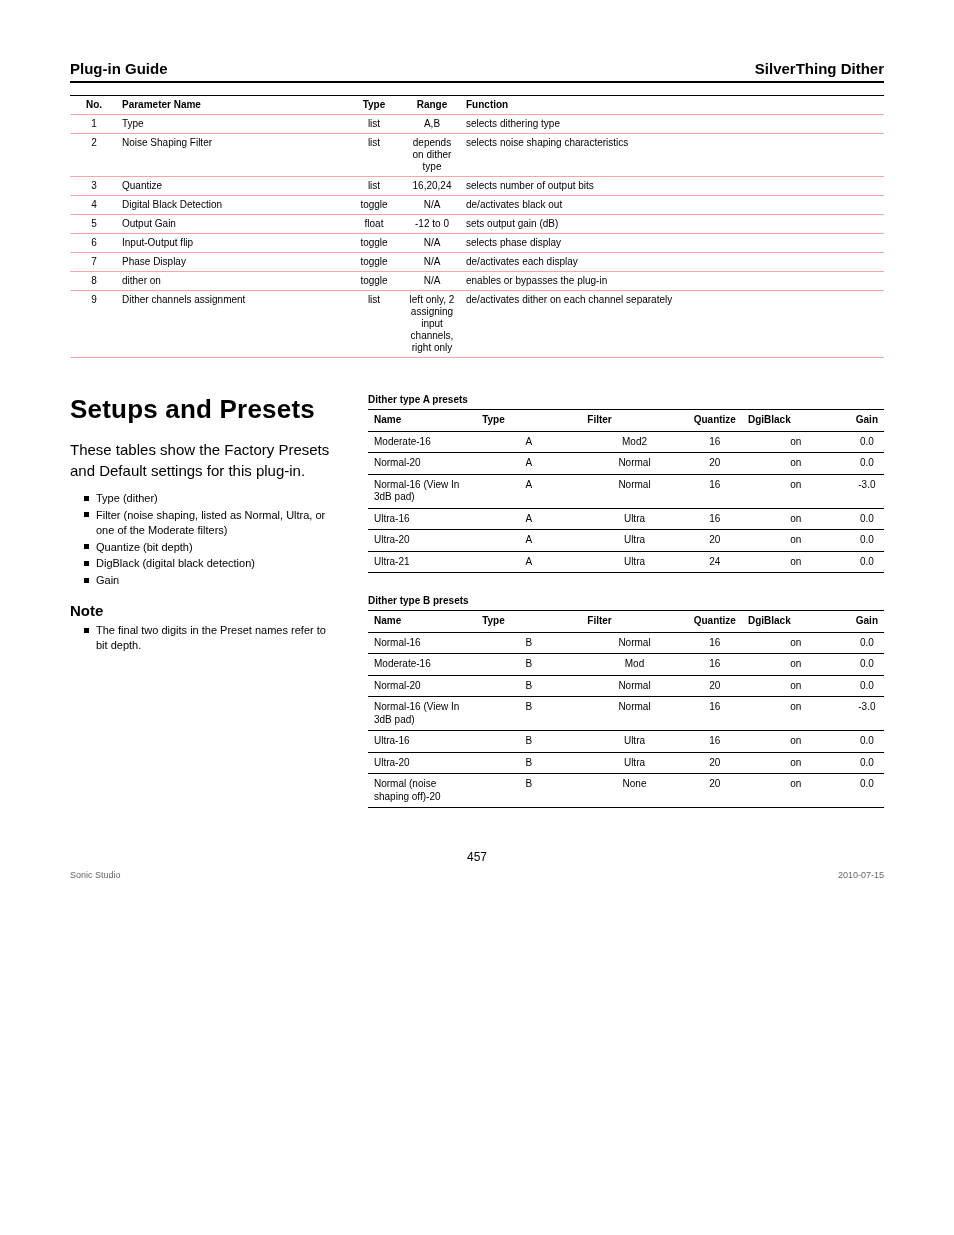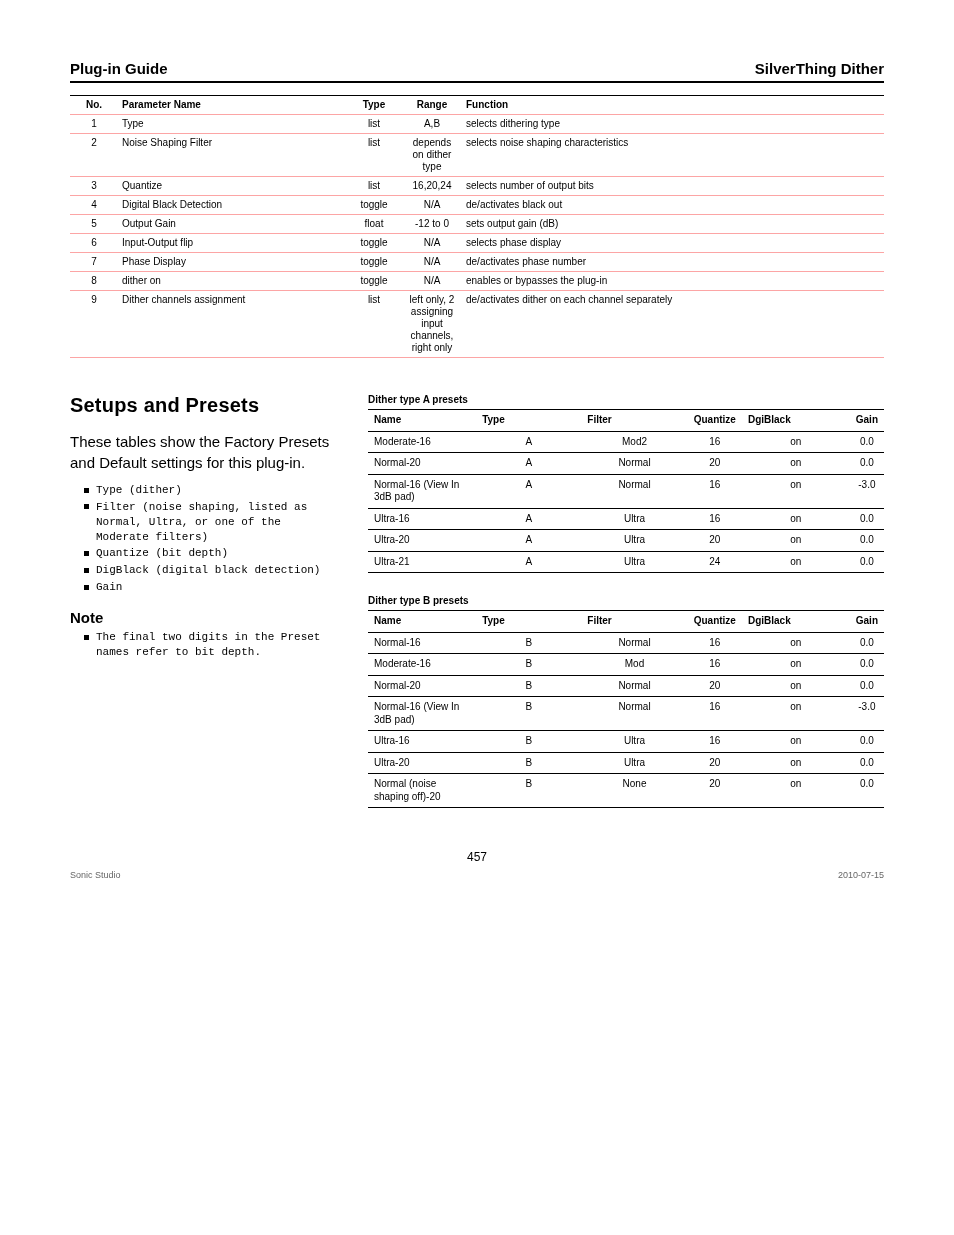--- a/index.html
+++ b/index.html
@@ -58,27 +58,27 @@
   }
   .left-pane {
     width: 270px;
     flex: none;
   }
   .right-pane {
     flex: 1;
   }
 
   h2.sec {
-    font-size: 20px;
+    font-size: 26px;
     font-weight: bold;
     margin: 0 0 14px 0;
     letter-spacing: .2px;
   }
   .left-pane p { margin: 0 0 10px 0; line-height: 1.4; font-size: 15px; }
-  .left-pane ul { margin: 0 0 12px 0; padding-left: 14px; list-style: none; font-family: Liberation Mono, monospace; }
+  .left-pane ul { margin: 0 0 12px 0; padding-left: 14px; list-style: none; }
   .left-pane ul li { position: relative; padding-left: 12px; margin: 2px 0; line-height: 1.35; }
   .left-pane ul li::before {
     content: '';
     position: absolute;
     left: 0; top: .42em;
     width: 5px; height: 5px;
     background: #000;
   }
 
   .gtbl {
@@ -177,21 +177,21 @@
         <td class="c1">Input-Output flip</td>
         <td class="c2">toggle</td>
         <td class="c3">N/A</td>
         <td class="c4">selects phase display</td>
       </tr>
       <tr>
         <td class="c0">7</td>
         <td class="c1">Phase Display</td>
         <td class="c2">toggle</td>
         <td class="c3">N/A</td>
-        <td class="c4">de/activates phase number</td>
+        <td class="c4">de/activates each display</td>
       </tr>
       <tr>
         <td class="c0">8</td>
         <td class="c1">dither on</td>
         <td class="c2">toggle</td>
         <td class="c3">N/A</td>
         <td class="c4">enables or bypasses the plug-in</td>
       </tr>
       <tr>
         <td class="c0">9</td>

